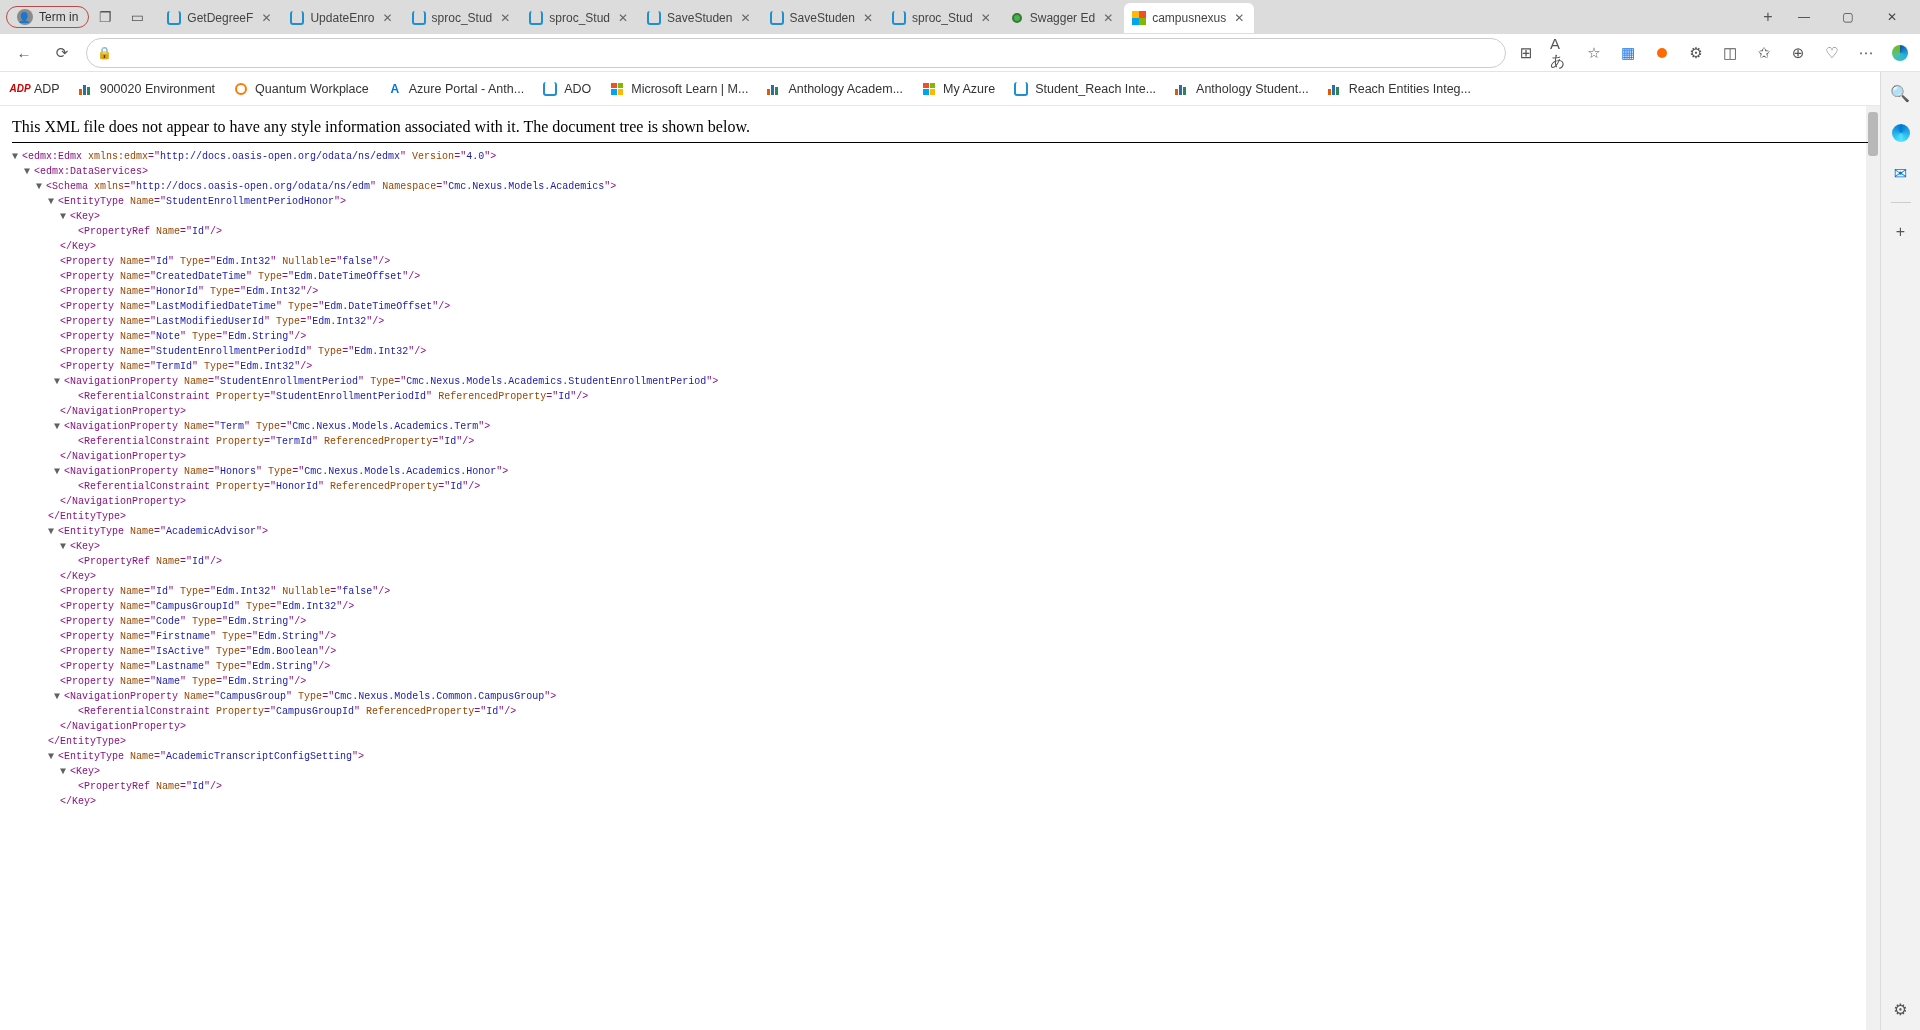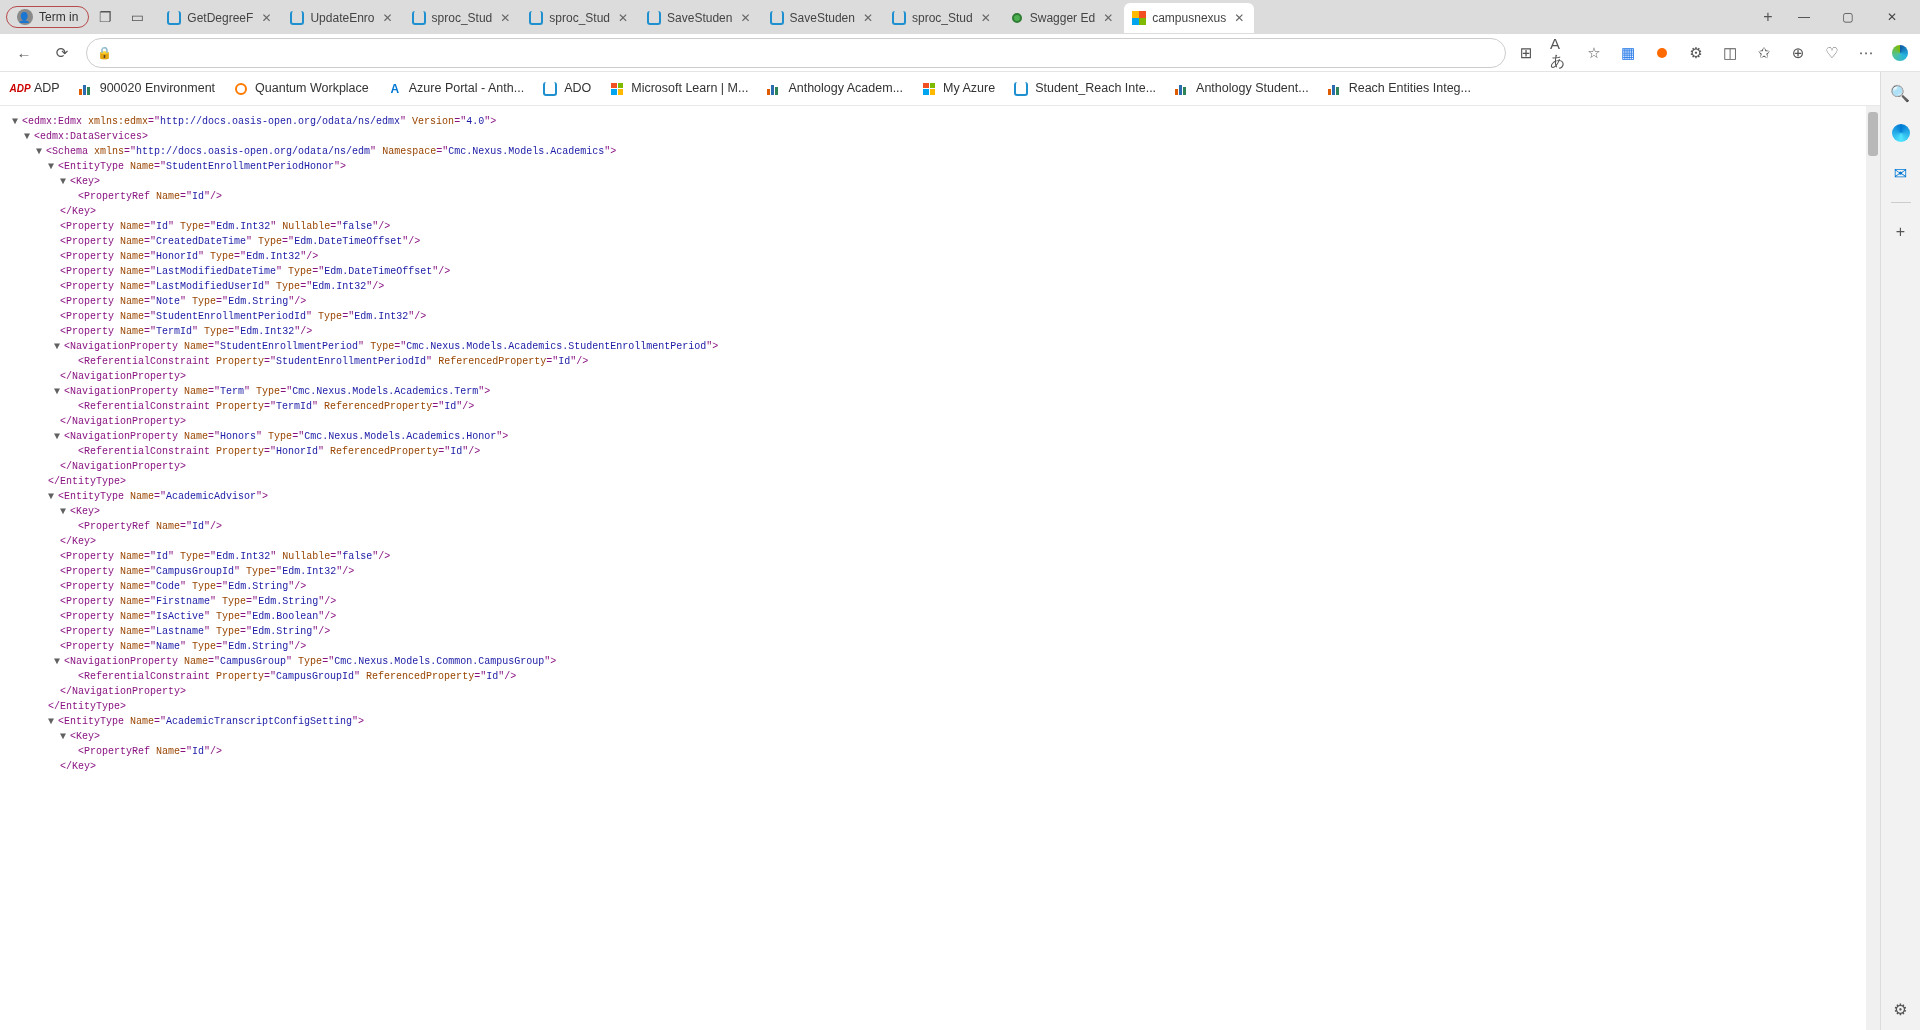--- a/index.html
+++ b/index.html
@@ -26,21 +26,21 @@
   .addrbar { height: 38px; display:flex; align-items:center; padding: 0 10px; gap:10px; background:#fff; border-bottom:1px solid #e4e4e4;}
   .nav-btn { width:28px;height:28px;display:flex;align-items:center;justify-content:center;color:#555;font-size:15px;}
   .urlbox { flex:1; height:30px; border:1px solid #ccc; border-radius:16px; display:flex;align-items:center;padding:0 10px;gap:8px;font-size:14px;color:#666;}
   .urlbox .lock {font-size:12px;color:#777;}
   .urlbox .url-text {flex:1;white-space:nowrap;overflow:hidden;}
   .addr-icons {display:flex;gap:14px;align-items:center;}
   .addr-icon {width:20px;height:20px;display:flex;align-items:center;justify-content:center;color:#555;font-size:15px;}
   
   
   .bookmarks {height:34px;display:flex;align-items:center;padding:0 12px;gap:18px;background:#fff;border-bottom:1px solid #e8e8e8;font-size:12.5px;color:#333;overflow:hidden;}
-  .bookmark {display:flex;align-items:flex-start;gap:6px;white-space:nowrap;}
+  .bookmark {display:flex;align-items:center;gap:6px;white-space:nowrap;}
   .bm-icon {width:16px;height:16px;display:flex;align-items:center;justify-content:center;font-size:11px;}
   .bm-more {margin-left:auto;font-size:14px;color:#555;}
   
   
   .sidepanel {position:absolute;right:0;top:72px;bottom:0;width:40px;background:#f2f2f2;border-left:1px solid #dcdcdc;display:flex;flex-direction:column;align-items:center;padding-top:10px;gap:18px;}
   .sp-icon {width:22px;height:22px;display:flex;align-items:center;justify-content:center;color:#555;font-size:16px;}
   .sp-divider {width:20px;height:1px;background:#ccc;}
   .sp-gear {position:absolute;bottom:10px;}
   
   
@@ -290,20 +290,21 @@
   <div class="sp-divider"></div>
   <div class="sp-icon">+</div>
   <div class="sp-icon sp-gear">⚙</div>
 </div>
 
 <div class="vscroll">
   <div class="vscroll-thumb"></div>
 </div>
 
 <div class="content">
+  <div class="xml-banner">This XML file does not appear to have any style information associated with it. The document tree is shown below.</div>
   <div class="xml-tree" id="xmltree"><span class="tri">▼</span><span class="t-elem">&lt;edmx:Edmx </span><span class="t-attr">xmlns:edmx</span><span class="t-elem">="</span><span class="t-val">http://docs.oasis-open.org/odata/ns/edmx</span><span class="t-elem">" </span><span class="t-attr">Version</span><span class="t-elem">="</span><span class="t-val">4.0</span><span class="t-elem">"&gt;</span>
   <span class="tri">▼</span><span class="t-elem">&lt;edmx:DataServices&gt;</span>
     <span class="tri">▼</span><span class="t-elem">&lt;Schema </span><span class="t-attr">xmlns</span><span class="t-elem">="</span><span class="t-val">http://docs.oasis-open.org/odata/ns/edm</span><span class="t-elem">" </span><span class="t-attr">Namespace</span><span class="t-elem">="</span><span class="t-val">Cmc.Nexus.Models.Academics</span><span class="t-elem">"&gt;</span>
       <span class="tri">▼</span><span class="t-elem">&lt;EntityType </span><span class="t-attr">Name</span><span class="t-elem">="</span><span class="t-val">StudentEnrollmentPeriodHonor</span><span class="t-elem">"&gt;</span>
         <span class="tri">▼</span><span class="t-elem">&lt;Key&gt;</span>
            <span class="t-elem">&lt;PropertyRef </span><span class="t-attr">Name</span><span class="t-elem">="</span><span class="t-val">Id</span><span class="t-elem">"/&gt;</span>
         <span class="t-elem">&lt;/Key&gt;</span>
         <span class="t-elem">&lt;Property </span><span class="t-attr">Name</span><span class="t-elem">="</span><span class="t-val">Id</span><span class="t-elem">" </span><span class="t-attr">Type</span><span class="t-elem">="</span><span class="t-val">Edm.Int32</span><span class="t-elem">"</span> <span class="t-attr">Nullable</span><span class="t-elem">="</span><span class="t-val">false</span><span class="t-elem">"</span><span class="t-elem">/&gt;</span>
         <span class="t-elem">&lt;Property </span><span class="t-attr">Name</span><span class="t-elem">="</span><span class="t-val">CreatedDateTime</span><span class="t-elem">" </span><span class="t-attr">Type</span><span class="t-elem">="</span><span class="t-val">Edm.DateTimeOffset</span><span class="t-elem">"</span><span class="t-elem">/&gt;</span>
         <span class="t-elem">&lt;Property </span><span class="t-attr">Name</span><span class="t-elem">="</span><span class="t-val">HonorId</span><span class="t-elem">" </span><span class="t-attr">Type</span><span class="t-elem">="</span><span class="t-val">Edm.Int32</span><span class="t-elem">"</span><span class="t-elem">/&gt;</span>

